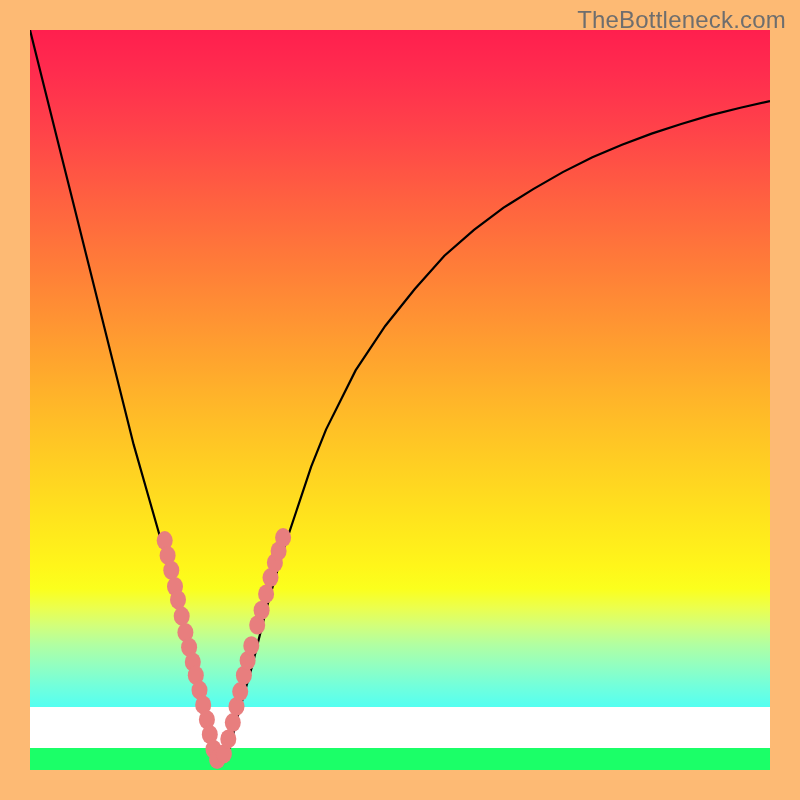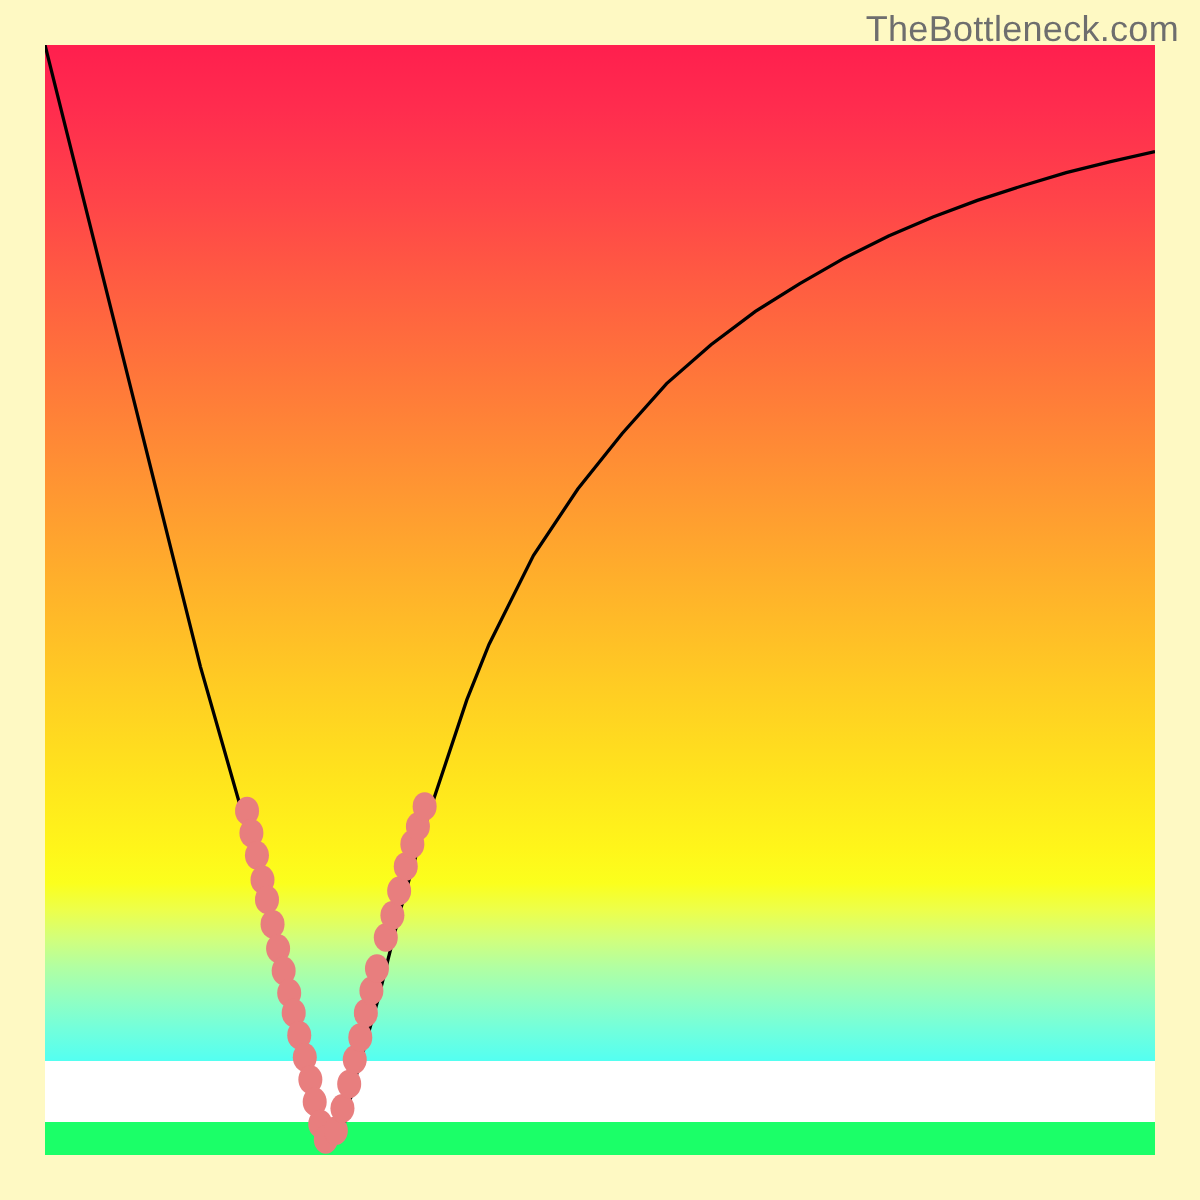--- a/index.html
+++ b/index.html
@@ -1,16 +1,16 @@
 <!DOCTYPE html>
 <html><head>
 <meta charset="utf-8">
 <style>
   html,body{margin:0;padding:0;width:800px;height:800px;overflow:hidden;font-family:Arial,Helvetica,sans-serif}
-  .canvas{position:relative;width:800px;height:800px;background:#fef9c3}
+  .canvas{position:relative;width:800px;height:800px;background:#fdba74}
   .watermark{position:absolute;top:6px;right:14px;color:#6e6e6e;font-size:24px;font-weight:500;letter-spacing:.2px}
   .plot{position:absolute;left:30px;top:30px;width:740px;height:740px;overflow:hidden}
   .gradient{position:absolute;inset:0;background:linear-gradient(to bottom,
       #ff1f4e 0%,
       #ff2d4e 6%,
       #ff4449 14%,
       #ff5e41 22%,
       #ff7a39 31%,
       #ff9632 40%,
       #ffb22a 49%,

